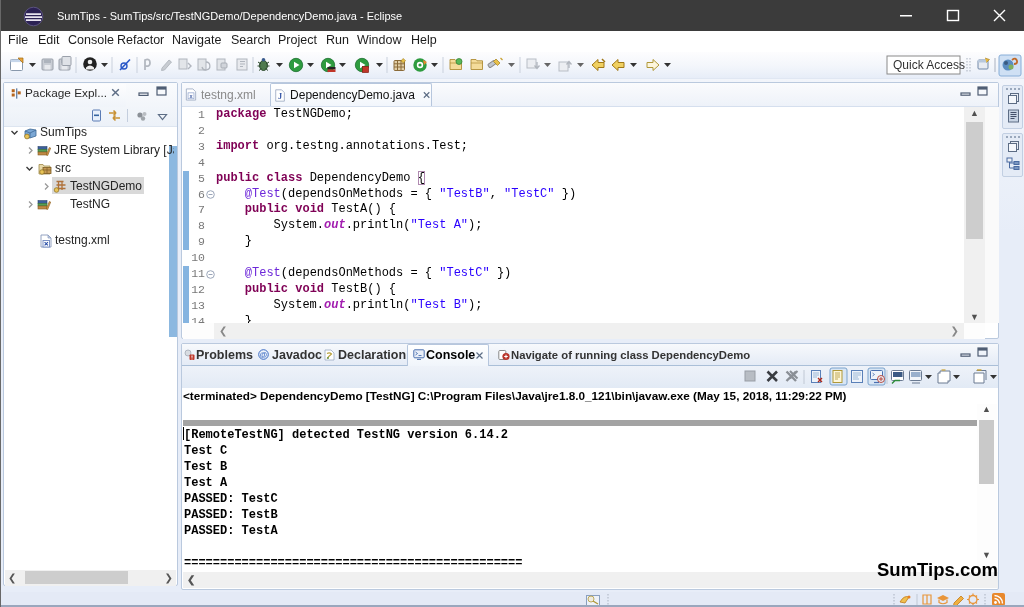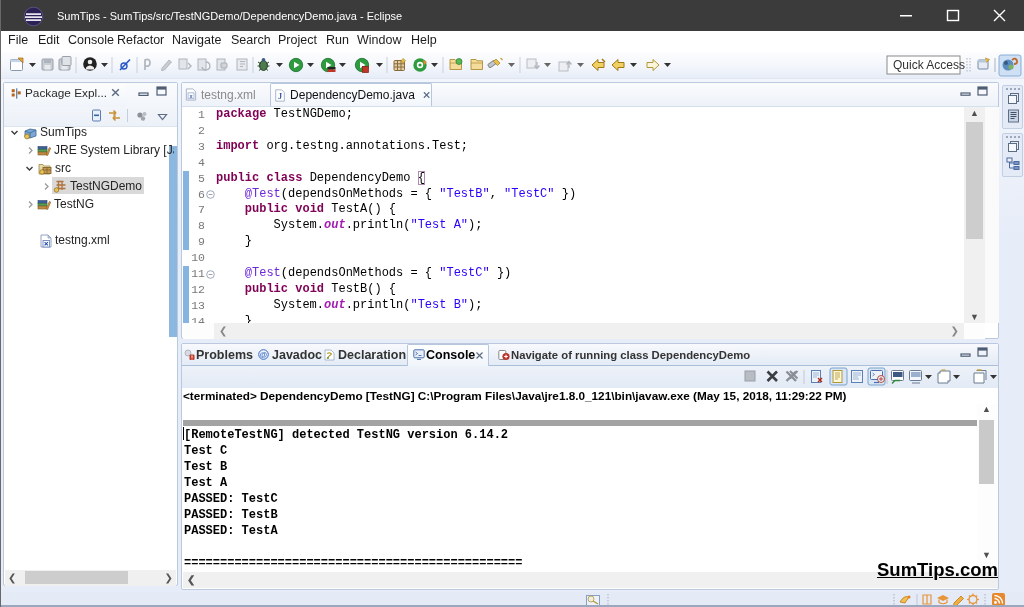--- a/index.html
+++ b/index.html
@@ -38,21 +38,21 @@
   
   #console { left:180px; top:264px; width:818px; height:247px;font-weight:bold; }
 
   
   #rightstrip { position:absolute; left:1001px; top:3px; width:21px; height:504px; background:transparent; }
 
   
   #statusbar { position:absolute; left:0; top:592px; width:1024px; height:15px; background:#e4eaf6; }
   #bottomline { position:absolute; left:0; top:605px; width:1024px; height:2px; background:#9aa7bd; }
 
-  #watermark { position:absolute; left:0; top:0; font-weight:bold; font-size:18.5px; color:#000; font-family:"Liberation Sans",sans-serif;text-decoration:underline; }
+  #watermark { position:absolute; left:0; top:0; font-weight:bold; font-size:18.5px; color:#000; font-family:"Liberation Sans",sans-serif; }
 
   .mono { font-family:"Liberation Mono", monospace; }
   #linenos { position:absolute; left:0; top:0; width:22px; text-align:right; white-space:pre; font-family:"Liberation Mono",monospace; font-size:11.5px; line-height:15.9px; color:#787878; }
   #codelines { position:absolute; left:33px; top:0; font-family:"Liberation Mono",monospace; font-size:12px; line-height:15.9px; color:#000; white-space:pre; }
   .kw { color:#7f0055; font-weight:bold; }
   .st { color:#2a00ff; }
   .ann { color:#6d28d9; }
   .outf { color:#a21caf; font-weight:bold; font-style:italic; }
   .foldm { position:absolute; left:23px; width:9px; height:9px; }
   .cticon { position:absolute; top:5px; }
@@ -404,21 +404,21 @@
           </svg>
           <span class="tlab" style="left:66px">TestNGDemo</span>
         </div>
         <div class="trow" style="top:113px;">
           <svg class="chev" style="left:22px" width="9" height="9" viewBox="0 0 9 9">
               <path d="M3 1.5 L6 4.5 L3 7.5" fill="none" stroke="#9a9a9a" stroke-width="1.3"></path>
             </svg>
           <svg class="ticon lib" style="left:33px" width="14" height="14" viewBox="0 0 14 14">
               <use href="#libicon"></use>
             </svg>
-          <span class="tlab" style="left:50px">TestNG</span>
+          <span class="tlab" style="left:66px">TestNG</span>
         </div>
         <div class="trow" style="top:149px;">
           <svg class="ticon" style="left:36px" width="12" height="14" viewBox="0 0 12 14">
             <path d="M1 1 h7 l3 3 v9 h-10 Z" fill="#fff" stroke="#8899bb" stroke-width="0.9"></path>
             <path d="M8 1 l3 3 h-3 Z" fill="#c8d4e8" stroke="#8899bb" stroke-width="0.7"></path>
             <rect x="3" y="6.5" width="6.5" height="6.5" fill="#fff" stroke="#7088c0" stroke-width="0.9"></rect>
             <path d="M4.6 8.1 L7.9 11.4 M7.9 8.1 L4.6 11.4" stroke="#2a50a8" stroke-width="1.1"></path>
           </svg>
           <span class="tlab" style="left:51px">testng.xml</span>
         </div>

